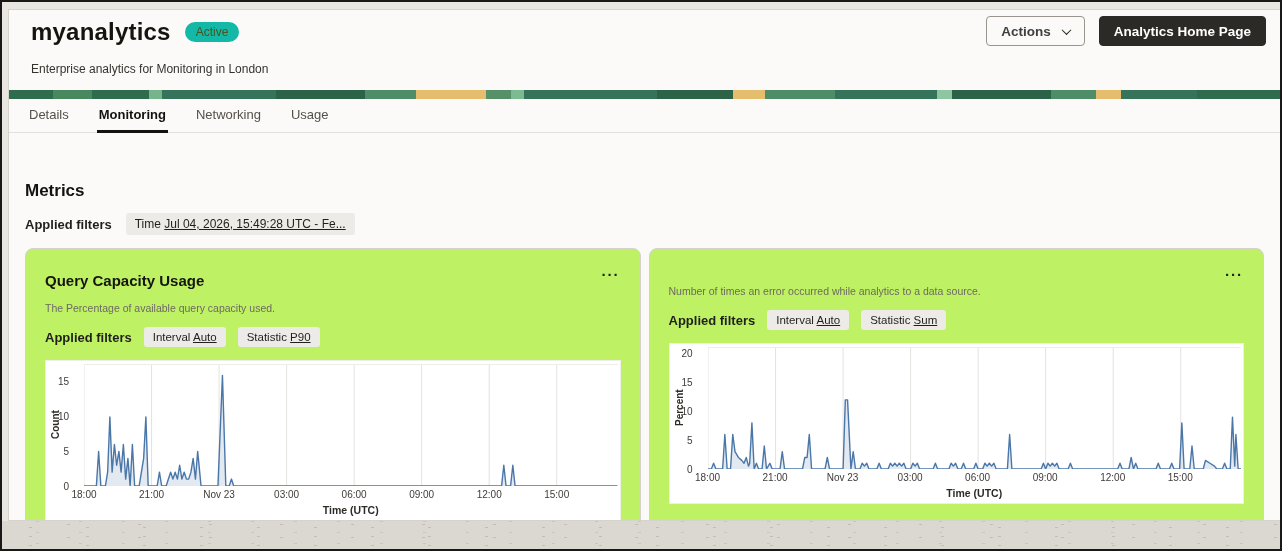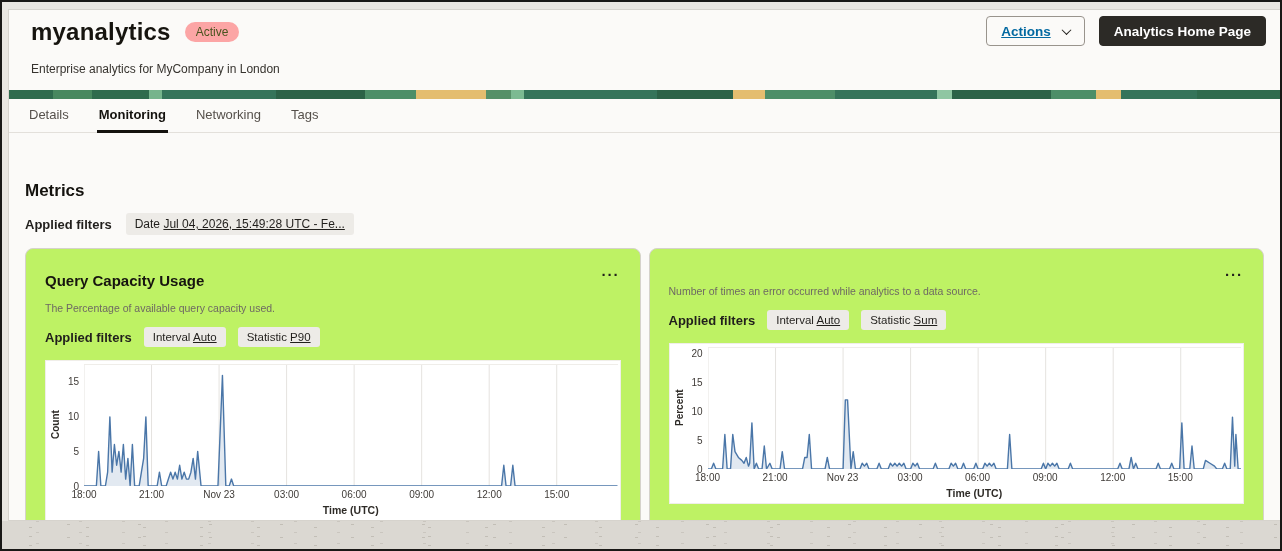--- a/index.html
+++ b/index.html
@@ -18,29 +18,29 @@
       radial-gradient(#c2beb6 1px, transparent 1.4px),
       radial-gradient(#cac6bf 1px, transparent 1.4px),
       radial-gradient(#c2beb6 1px, transparent 1.4px);
     background-size:57px 9px, 43px 11px, 71px 13px;
     background-position:0 2px, 14px 6px, 31px 10px; }
 
   
   .header { position:relative; padding:8px 20px 16px 22px; height:80px; }
   .title-row { display:flex; align-items:center; gap:14px; }
   .page-title { font-size:24px; font-weight:bold; color:#16140f; letter-spacing:.2px; }
-  .badge { background:#fca5a5; color:#49541f; font-size:12px; padding:3px 11px;
+  .badge { background:#14b8a6; color:#49541f; font-size:12px; padding:3px 11px;
            border-radius:11px; }
   .inst-type { font-size:12px; color:#36332e; margin-top:3px; }
   .inst-desc { font-size:12px; color:#36332e; margin-top:16px; }
 
   .header-buttons { position:absolute; top:6px; right:14px; display:flex; gap:14px; }
   .btn { height:30px; display:flex; align-items:center; font-size:13.5px; font-weight:bold;
          border-radius:4px; padding:0 14px; cursor:pointer; }
-  .btn-outline { background:#fbfaf8; border:1px solid #99948d; color:#0369a1;text-decoration:underline; }
+  .btn-outline { background:#fbfaf8; border:1px solid #99948d; color:#404040; }
   .chev { width:7px; height:7px; border-right:1.8px solid #211f1c; border-bottom:1.8px solid #211f1c;
           transform:rotate(45deg) translate(-1px,-1px); margin-left:12px; }
   .btn-dark { background:#2c2a26; border:1px solid #2c2a26; color:#ffffff; }
 
   
   .banner { height:9px;
     background:linear-gradient(90deg,
       #2f6b4d 0 3.5%, #48885f 3.5% 6.5%, #2f6b4d 6.5% 11%, #76b48c 11% 12%, #35745a 12% 21%,
       #2c6247 21% 28%, #4d8e68 28% 32%, #e4bd6f 32% 37.5%, #569068 37.5% 39.5%, #7cba92 39.5% 40.5%,
       #35745a 40.5% 51%, #2c6247 51% 57%, #e4bd6f 57% 59.5%, #4d8e68 59.5% 65%, #35745a 65% 73%,
@@ -74,70 +74,70 @@
   .card-filters .filters-label { font-size:13px; }
   .card .chip { font-size:11.5px; }
 
   
   .chart-box { margin-top:13px; border:1px solid #f0eee9; background:#ffffff; padding:3px 2px 2px 2px; }
   .chart-grid { display:flex; }
   .axis-ylabel { display:flex; align-items:center; justify-content:center; height:122px;
                  width:14px; font-size:10px; font-weight:bold; color:#2e2b27;
                  writing-mode:vertical-rl; transform:rotate(180deg); }
   .yticks { position:relative; width:22px; height:122px; }
-  .ytick { position:absolute; right:5px; transform:translateY(50%); font-size:10px; color:#3f3b37; }
+  .ytick { position:absolute; right:15px; transform:translateY(50%); font-size:10px; color:#3f3b37; }
   .plot-area { flex:1; position:relative; }
   .plot-area svg { display:block; width:100%; height:122px; background:#ffffff;
                    border-top:1px solid #efede9; }
   .xticks { position:relative; height:15px; }
   .xtick { position:absolute; top:3px; transform:translateX(-50%); font-size:10px;
            color:#3f3b37; white-space:nowrap; }
   .xtitle { text-align:center; font-size:10.5px; font-weight:bold; color:#2e2b27;
             margin-top:3px; padding-bottom:2px; }
 </style>
 </head>
 <body>
 
 <div class="frame">
   <div class="panel">
 
     <div class="header">
       <div class="title-row">
         <div class="page-title">myanalytics</div>
         <div class="badge">Active</div>
       </div>
-      <div class="inst-desc">Enterprise analytics for MyCompany in London</div>
+      <div class="inst-desc">Enterprise analytics for Monitoring in London</div>
 
       <div class="header-buttons">
         <div class="btn btn-outline">
           <span>Actions</span>
           <span class="chev"></span>
         </div>
         <div class="btn btn-dark">
           <span>Analytics Home Page</span>
         </div>
       </div>
     </div>
 
     <div class="banner"></div>
 
     <div class="tabs">
       <div class="tab">Details</div>
       <div class="tab active">Monitoring</div>
       <div class="tab">Networking</div>
-      <div class="tab">Tags</div>
+      <div class="tab">Usage</div>
     </div>
 
     <div class="content">
       <div class="metrics-heading">Metrics</div>
 
       <div class="filters-row">
         <div class="filters-label">Applied filters</div>
         <div class="chip">
-          <span>Date</span>
+          <span>Time</span>
           <span class="chip-value">Jul 04, 2026, 15:49:28 UTC - Fe...</span>
         </div>
       </div>
 
       <div class="cards">
 
         <div class="card">
           <div class="card-title">Query Capacity Usage</div>
           <div class="card-menu">···</div>
           <div class="card-desc">The Percentage of available query capacity used.</div>

